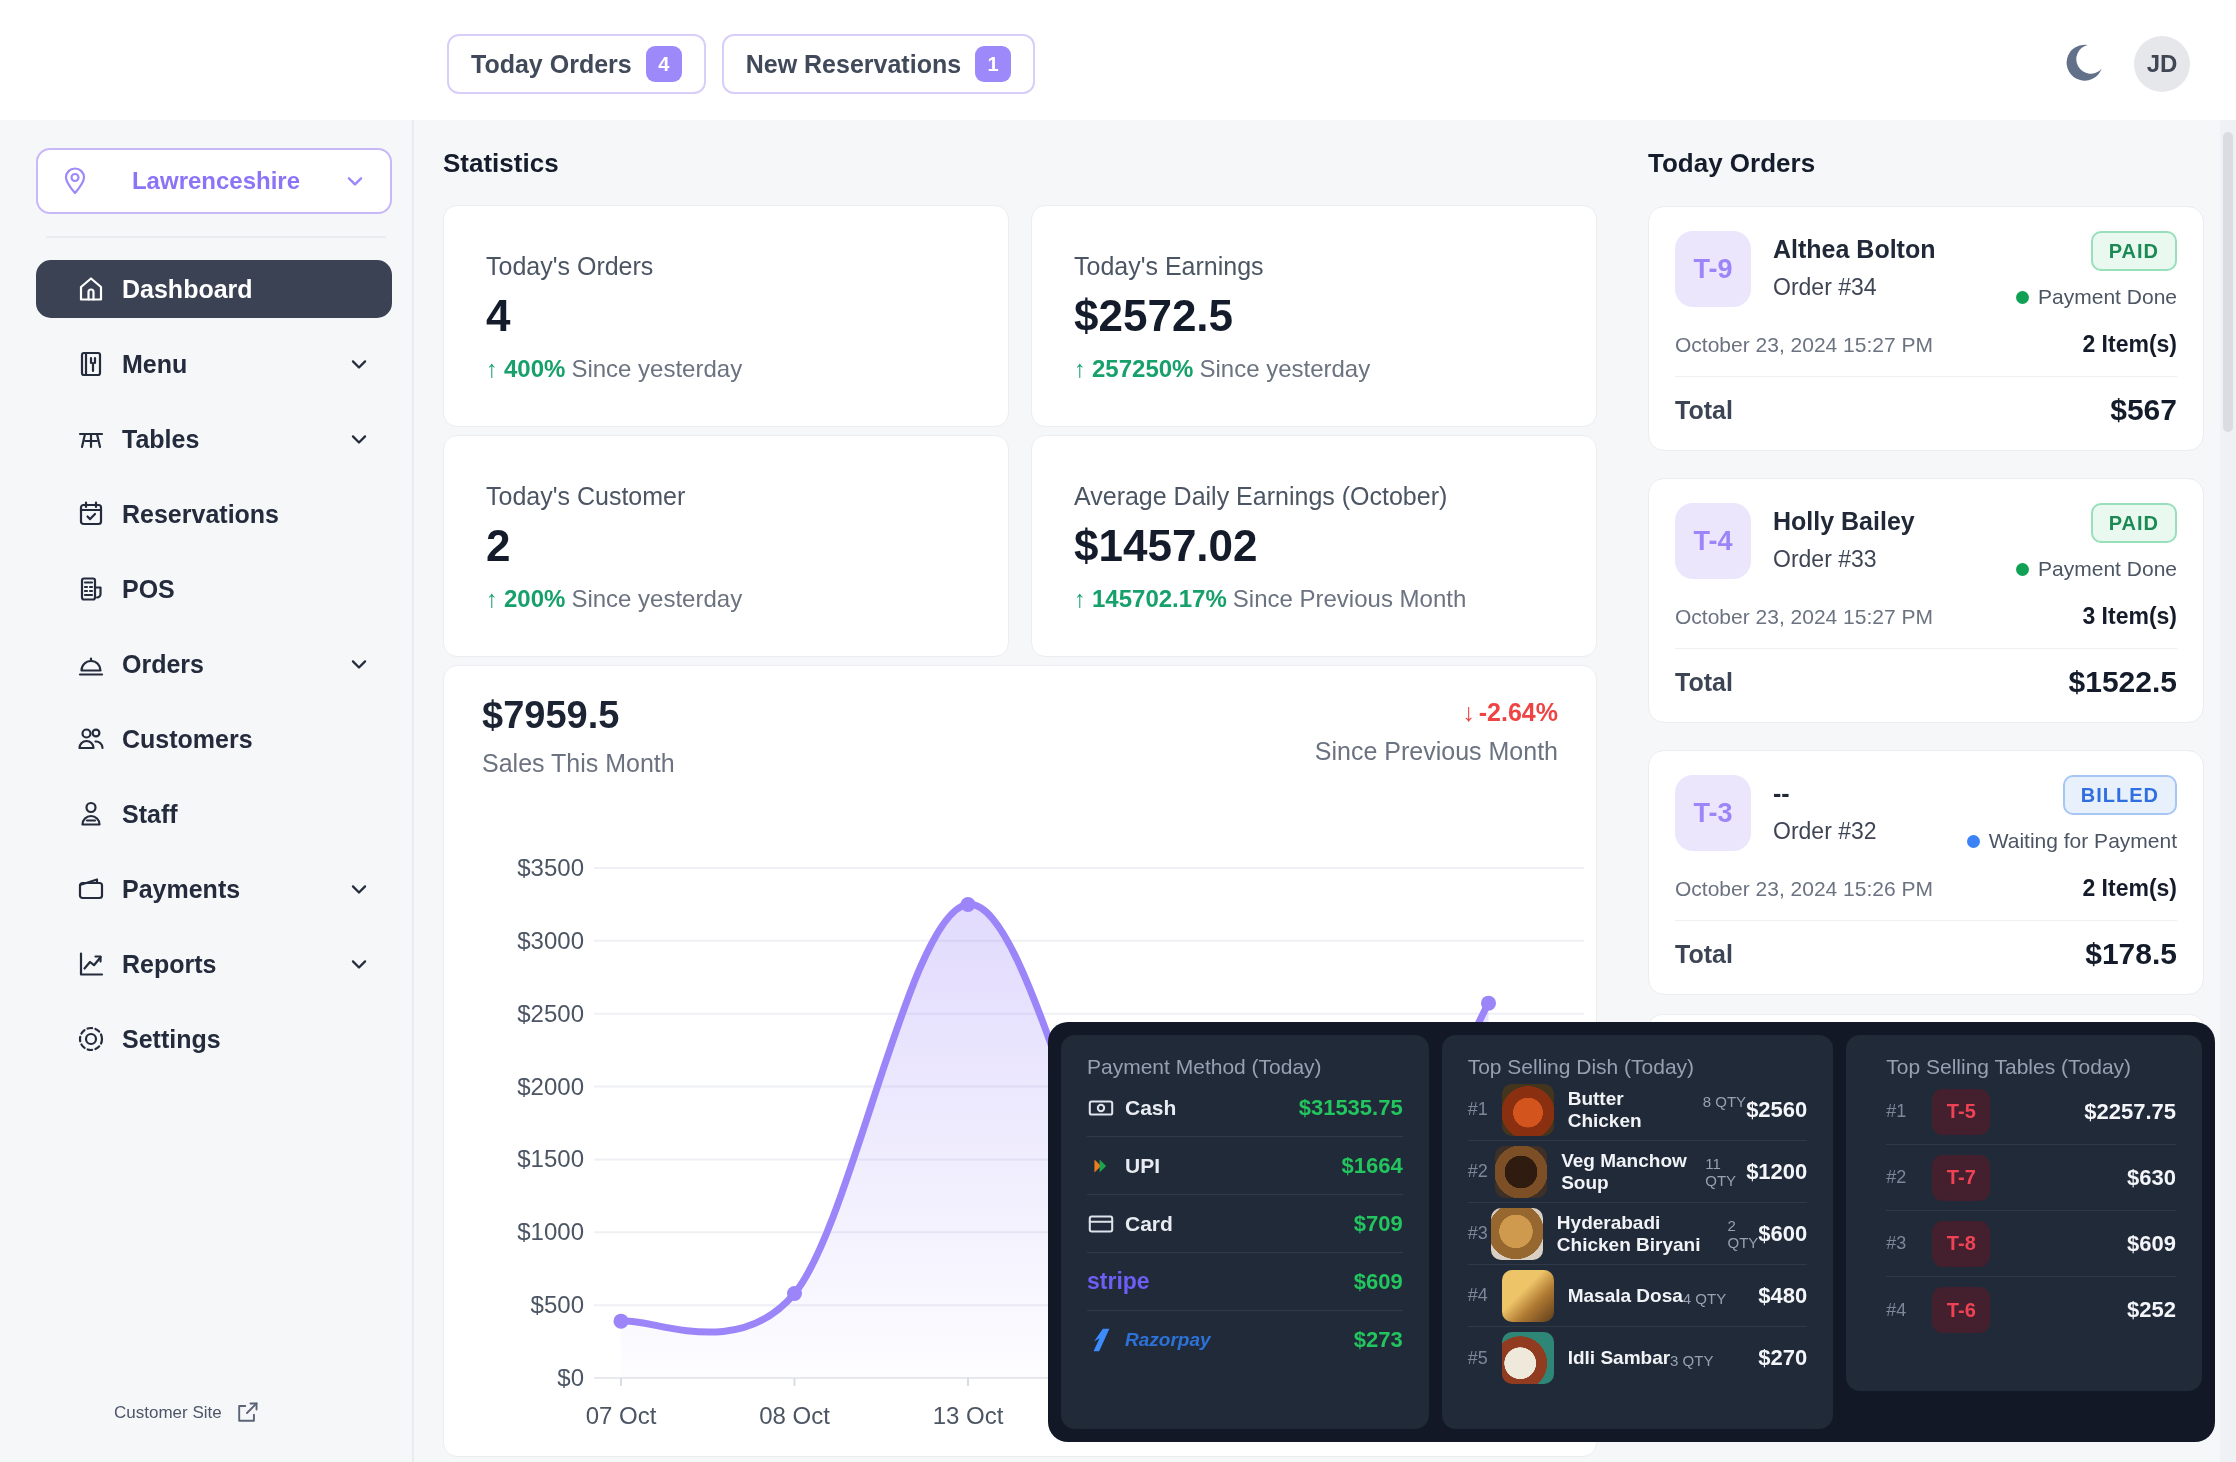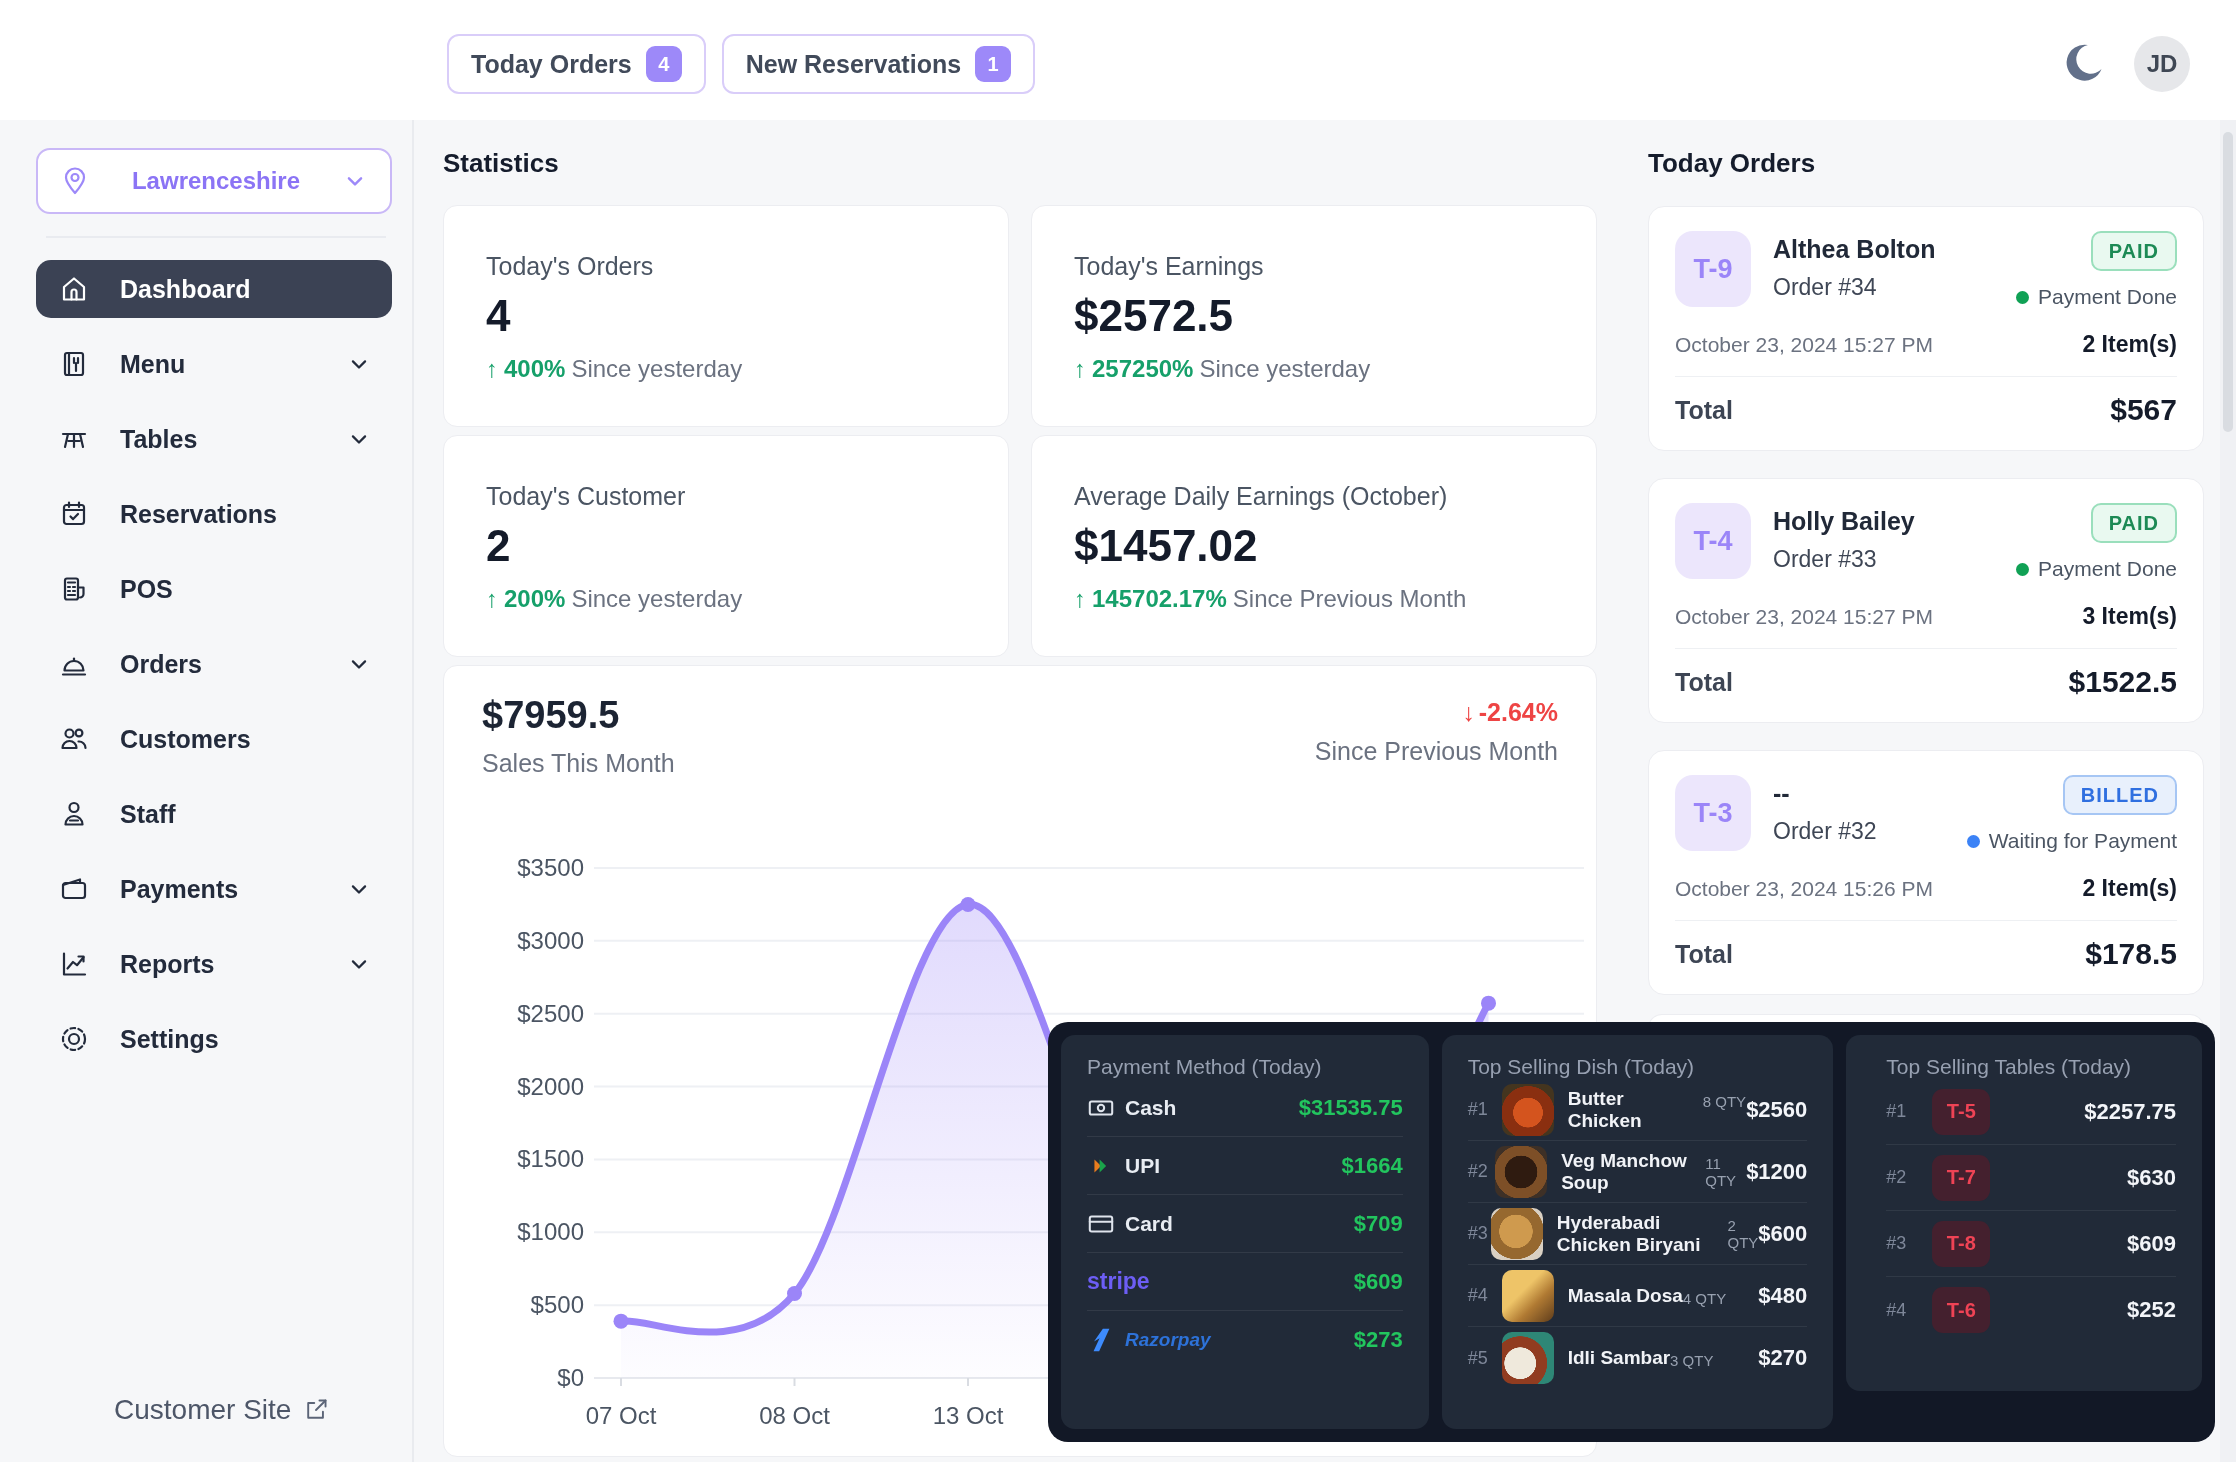--- a/index.html
+++ b/index.html
@@ -24,29 +24,29 @@
     font-size:24px; font-weight:700; color:#3f4754; cursor:pointer; }
   
   .sidebar { position:absolute; left:30px; top:120px; width:384px; height:1342px;
     border-right:2px solid #e9ebef; padding:28px 20px 0 6px; z-index:2; }
   .location-box { display:flex; align-items:center; height:66px; padding:0 22px; background:#fff;
     border:2px solid #c9b8f7; border-radius:14px; cursor:pointer; }
   .location-label { flex:1; text-align:center; font-size:24px; font-weight:700; color:#8b74f5; }
   .location-pin { width:30px; height:30px; color:#9d89f9; }
   .location-chevron { width:26px; height:26px; color:#9d89f9; }
   .side-divider { height:2px; background:#e9ebf0; margin:22px 6px 22px 10px; border:0; }
-  .nav-item { display:flex; align-items:center; gap:31px; height:58px; margin-bottom:17px;
-    padding:0 20px 0 23px; border-radius:15px; cursor:pointer; color:#232b3c; }
+  .nav-item { display:flex; align-items:center; gap:16px; height:58px; margin-bottom:17px;
+    padding:0 20px 0 40px; border-radius:15px; cursor:pointer; color:#232b3c; }
   .nav-item.active { background:#3b4254; color:#ffffff; }
   .nav-icon { width:30px; height:30px; flex:0 0 30px; }
   .nav-icon svg { width:30px; height:30px; }
   .nav-label { flex:1; font-size:25px; font-weight:600; }
   .nav-chevron { width:26px; height:26px; }
   .customer-site { position:absolute; left:84px; bottom:36px; display:flex; align-items:center; gap:12px;
-    font-size:28px; color:#4d5668; cursor:pointer;justify-content:center; }
+    font-size:17px; color:#4d5668; cursor:pointer;justify-content:center; }
   .ext-icon { width:26px; height:26px; color:#5b6477; }
   
   .main { position:absolute; left:443px; top:120px; width:1154px; z-index:1; }
   .section-title { font-size:26px; font-weight:800; color:#151c2c; }
   .main .section-title { margin-top:28px; }
   .stats-grid { margin-top:26px; display:grid; grid-template-columns:566px 566px; gap:8px 22px; }
   .stat-card { height:222px; background:#fff; border:1px solid #ecedf1; border-radius:14px; padding:46px 42px 0 42px; }
   .stat-label { font-size:25px; color:#4b5563; }
   .stat-value { margin-top:10px; font-size:44px; font-weight:800; color:#141b2a; }
   .stat-delta { margin-top:14px; font-size:24px; color:#6b7280; display:flex; align-items:center; gap:6px; }

